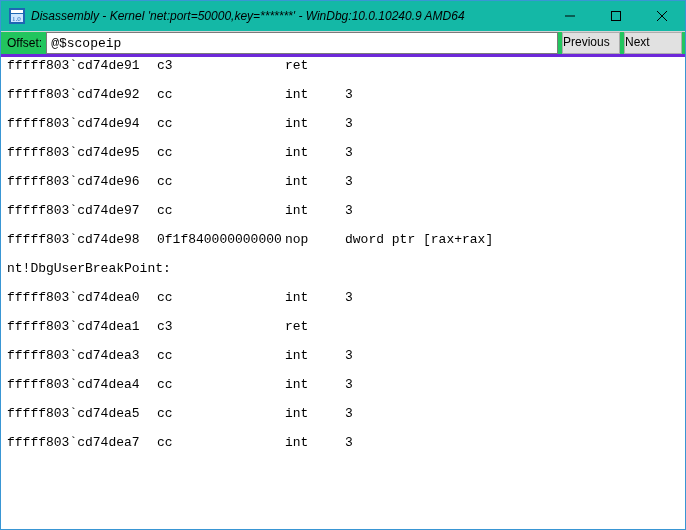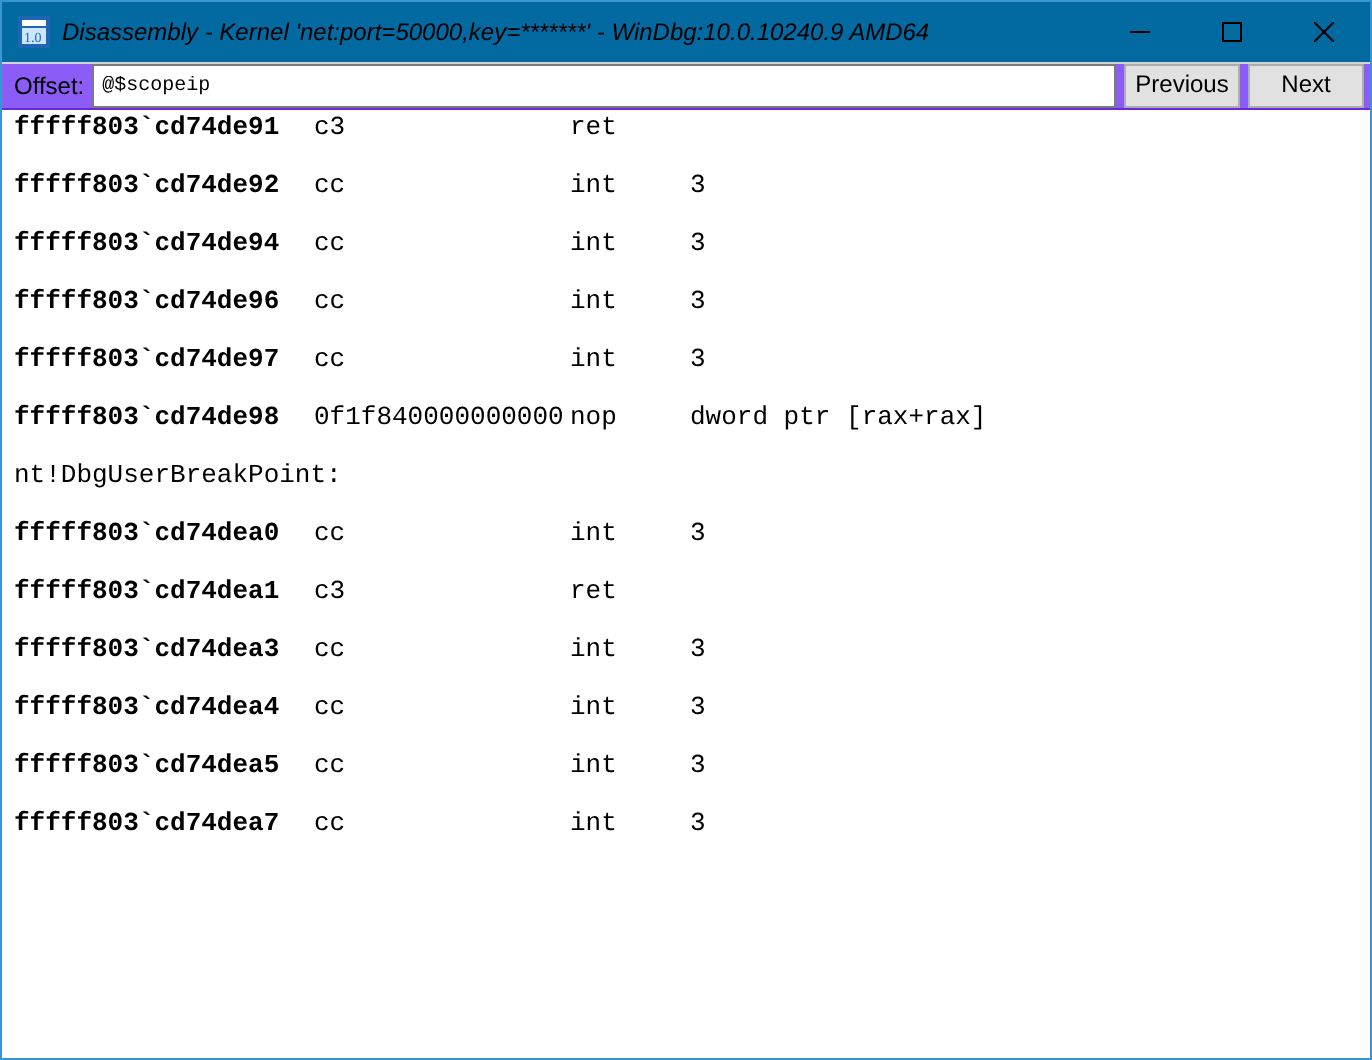--- a/index.html
+++ b/index.html
@@ -1,31 +1,31 @@
 <!DOCTYPE html>
 <html><head>
 <meta charset="utf-8">
 <style>
   html,body{margin:0;padding:0;font-family:"Segoe UI",Tahoma,sans-serif;font-size:12px;background:#fff;}
   .window{width:686px;height:530px;border:1px solid #3996d4;box-sizing:border-box;display:flex;flex-direction:column;background:#fff;}
-  .titlebar{height:30px;background:#0369a1;display:flex;align-items:center;border-bottom:1px solid #d4d4d4;}
+  .titlebar{height:30px;background:#14b8a6;display:flex;align-items:center;border-bottom:1px solid #d4d4d4;}
   .title-icon{width:16px;height:16px;margin:0 6px 0 8px;display:inline-block;}
   .title-icon svg{display:block;}
   .title-text{flex:1 1 auto;font-size:12px;color:#000;white-space:nowrap;overflow:hidden;font-style:italic;}
   .tb-btns{display:flex;}
   .tb-btn{width:46px;height:30px;display:flex;align-items:center;justify-content:center;color:#000;}
   .tb-btn svg{display:block;}
-  .offset-bar{height:24px;display:flex;align-items:center;border-bottom:1px solid #6d28d9;background:#8b5cf6;}
+  .offset-bar{height:24px;display:flex;align-items:center;border-bottom:3px solid #6d28d9;background:#22c55e;}
   .offset-label{padding:0 4px 0 6px;color:#000;}
-  .offset-input{flex:1 1 auto;height:20px;border:1px solid #7a7a7a;background:#fff;font-family:Consolas,"Courier New",monospace;font-size:10px;padding:0 4px;outline:none;}
-  .nav-btn{height:22px;width:58px;margin-left:4px;border:1px solid #adadad;background:#e1e1e1;font-size:12px;line-height:18px;text-align:center;box-sizing:border-box;}
+  .offset-input{flex:1 1 auto;height:20px;border:1px solid #7a7a7a;background:#fff;font-family:Consolas,"Courier New",monospace;font-size:13px;padding:0 4px;outline:none;}
+  .nav-btn{height:22px;width:58px;margin-left:4px;border:1px solid #adadad;background:#e1e1e1;font-size:12px;line-height:18px;text-align:left;box-sizing:border-box;}
   .nav-btn:last-child{margin-right:3px;}
   .disasm{flex:1 1 auto;overflow:hidden;padding:2px 0 0 6px;font-family:Consolas,"Courier New",monospace;font-size:13px;line-height:14.5px;white-space:pre;color:#000;}
   .line{display:block;}
-  .addr{display:inline-block;width:150px;font-weight:bold;}
+  .addr{display:inline-block;width:150px;}
   .bytes{display:inline-block;width:128px;}
   .mn{display:inline-block;width:60px;}
   .oper{display:inline-block;}
   .sym{display:inline-block;}
 </style>
 </head>
 <body>
 
 <div class="window">
   <div class="titlebar">
@@ -61,20 +61,21 @@
   <div class="offset-bar">
     <span class="offset-label">Offset:</span>
     <input class="offset-input" value="@$scopeip" style="">
     <div class="nav-btn">Previous</div>
     <div class="nav-btn">Next</div>
   </div>
 
   <div class="disasm" id="disasm"><span class="line"><span class="addr">fffff803`cd74de91</span><span class="bytes">c3</span><span class="mn">ret</span><span class="oper"></span></span>
 <span class="line"><span class="addr">fffff803`cd74de92</span><span class="bytes">cc</span><span class="mn">int</span><span class="oper">3</span></span>
 <span class="line"><span class="addr">fffff803`cd74de94</span><span class="bytes">cc</span><span class="mn">int</span><span class="oper">3</span></span>
+<span class="line"><span class="addr">fffff803`cd74de95</span><span class="bytes">cc</span><span class="mn">int</span><span class="oper">3</span></span>
 <span class="line"><span class="addr">fffff803`cd74de96</span><span class="bytes">cc</span><span class="mn">int</span><span class="oper">3</span></span>
 <span class="line"><span class="addr">fffff803`cd74de97</span><span class="bytes">cc</span><span class="mn">int</span><span class="oper">3</span></span>
 <span class="line"><span class="addr">fffff803`cd74de98</span><span class="bytes">0f1f840000000000</span><span class="mn">nop</span><span class="oper">dword ptr [rax+rax]</span></span>
 <span class="line"><span class="sym">nt!DbgUserBreakPoint:</span></span>
 <span class="line"><span class="addr">fffff803`cd74dea0</span><span class="bytes">cc</span><span class="mn">int</span><span class="oper">3</span></span>
 <span class="line"><span class="addr">fffff803`cd74dea1</span><span class="bytes">c3</span><span class="mn">ret</span><span class="oper"></span></span>
 <span class="line"><span class="addr">fffff803`cd74dea3</span><span class="bytes">cc</span><span class="mn">int</span><span class="oper">3</span></span>
 <span class="line"><span class="addr">fffff803`cd74dea4</span><span class="bytes">cc</span><span class="mn">int</span><span class="oper">3</span></span>
 <span class="line"><span class="addr">fffff803`cd74dea5</span><span class="bytes">cc</span><span class="mn">int</span><span class="oper">3</span></span>
 <span class="line"><span class="addr">fffff803`cd74dea7</span><span class="bytes">cc</span><span class="mn">int</span><span class="oper">3</span></span>

